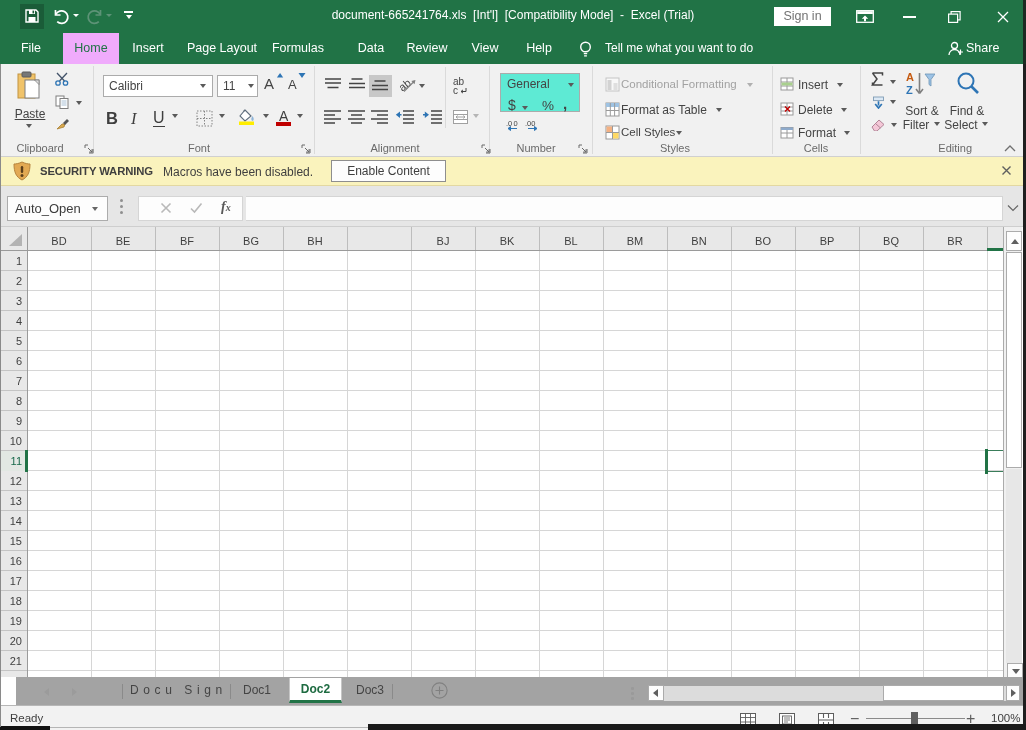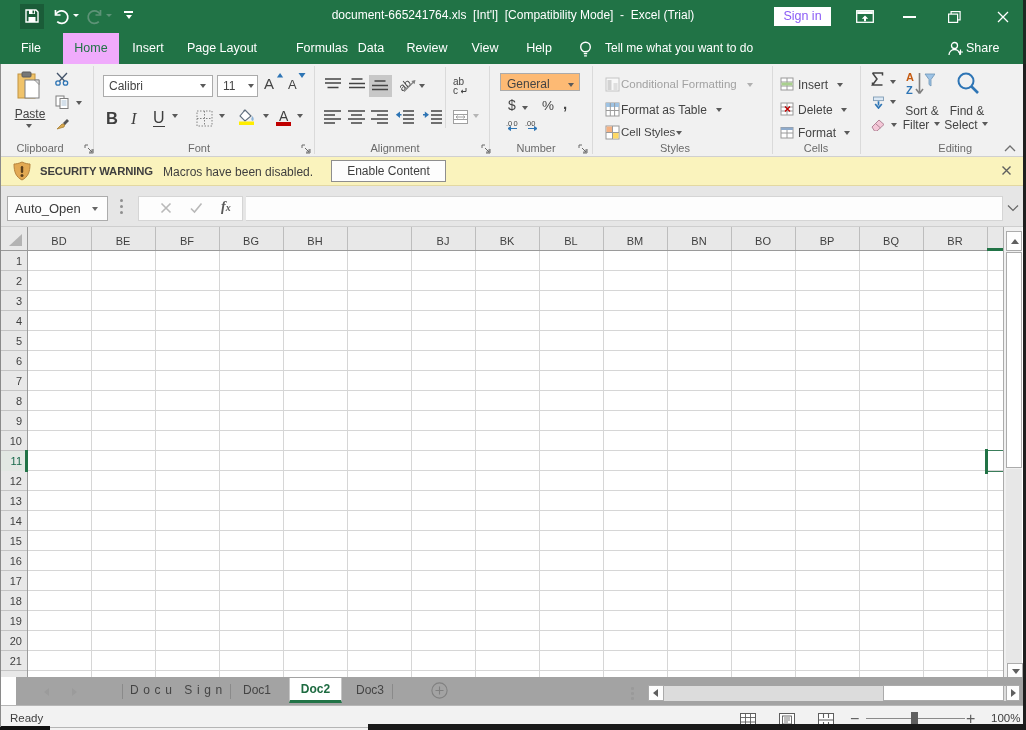--- a/index.html
+++ b/index.html
@@ -67,21 +67,21 @@
     <path d="M15.5 2 v5 h-5" fill="none" stroke="#5d9377" stroke-width="1.7"></path>
     <path d="M15.2 6.5 a6.3 6.3 0 1 0 -1.4 7.2" fill="none" stroke="#5d9377" stroke-width="1.7"></path>
   </svg>
   <div class="abs" style="left:106px;top:14px;width:0;height:0;border-left:3px solid transparent;border-right:3px solid transparent;border-top:3.5px solid #5d9377;"></div>
 
   <div class="abs" style="left:124px;top:11px;width:9px;height:1.6px;background:#fff;"></div>
   <div class="abs" style="left:125.5px;top:15px;width:0;height:0;border-left:3.2px solid transparent;border-right:3.2px solid transparent;border-top:4px solid #fff;"></div>
 
   <div class="abs" style="left:0;top:0;width:1026px;height:33px;line-height:31px;text-align:center;color:#fff;font-size:12px;">document-665241764.xls&nbsp; [Int'l]&nbsp; [Compatibility Mode]&nbsp; -&nbsp; Excel (Trial)</div>
 
-  <div class="abs" style="left:774px;top:7px;width:57px;height:19px;background:#fff;color:#8b5cf6;font-size:12.5px;text-align:center;line-height:19px;">Sign in</div>
+  <div class="abs" style="left:774px;top:7px;width:57px;height:19px;background:#fff;color:#737373;font-size:12.5px;text-align:center;line-height:19px;">Sign in</div>
 
   <svg class="abs" style="left:856px;top:10px;" width="18" height="13" viewBox="0 0 18 13">
     <rect x="0.7" y="0.7" width="16.6" height="11.6" fill="none" stroke="#fff" stroke-width="1.3"></rect>
     <rect x="1.2" y="1.2" width="15.6" height="2.8" fill="#fff"></rect>
     <path d="M9 5.5 l3.2 3.2 h-2.2 v2.6 h-2 v-2.6 h-2.2 z" fill="#fff"></path>
   </svg>
 
   <div class="abs" style="left:903px;top:16px;width:13px;height:1.6px;background:#fff;"></div>
 
   <svg class="abs" style="left:948px;top:11px;" width="13" height="12" viewBox="0 0 13 12">
@@ -91,21 +91,21 @@
 
   <svg class="abs" style="left:997px;top:11px;" width="12" height="12" viewBox="0 0 12 12">
     <path d="M1 1 L11 11 M11 1 L1 11" stroke="#fff" stroke-width="1.3"></path>
   </svg>
 </div>
 <div class="abs" id="tabrow">
   <div class="tabtxt" style="left:14px;width:34px;">File</div>
   <div id="hometab">Home</div>
   <div class="tabtxt" style="left:125px;width:46px;">Insert</div>
   <div class="tabtxt" style="left:183px;width:78px;">Page Layout</div>
-  <div class="tabtxt" style="left:291px;width:62px;">Formulas</div>
+  <div class="tabtxt" style="left:267px;width:62px;">Formulas</div>
   <div class="tabtxt" style="left:349px;width:44px;">Data</div>
   <div class="tabtxt" style="left:402px;width:50px;">Review</div>
   <div class="tabtxt" style="left:464px;width:42px;">View</div>
   <div class="tabtxt" style="left:518px;width:42px;">Help</div>
   <div class="tabtxt" style="left:605px;width:190px;text-align:left;font-size:12px;">Tell me what you want to do</div>
   <svg class="abs" style="left:578px;top:8px;" width="15" height="17" viewBox="0 0 15 17">
     <circle cx="7.5" cy="6" r="4.8" fill="none" stroke="#fff" stroke-width="1.4"></circle>
     <path d="M5.8 12.7 h3.4 M6.1 14.8 h2.8" stroke="#fff" stroke-width="1.2" fill="none"></path>
   </svg>
   <div class="tabtxt" style="left:966px;width:44px;text-align:left;">Share</div>
@@ -246,21 +246,21 @@
     <rect x="0.5" y="0.5" width="14" height="13" fill="#fff" stroke="#a0a0a0"></rect>
     <path d="M0.5 4.5 h14 M0.5 9.5 h14" stroke="#a0a0a0"></path>
     <path d="M3 7 h9 M3 7 l1.7 -1.4 M3 7 l1.7 1.4 M12 7 l-1.7 -1.4 M12 7 l-1.7 1.4" stroke="#a0a0a0" fill="none" stroke-width="1"></path>
   </svg>
   <div class="dd" style="left:473px;top:50px;border-top-color:#b5b5b5;"></div>
   <div class="glabel" style="left:340px;width:110px;">Alignment</div>
   <svg class="dlauncher" style="left:481px;" width="10" height="10" viewBox="0 0 10 10">
     <path d="M1 1 v3 M1 1 h3 M9 5 v4 h-4 M4 4 l4 4 M8 5.2 v2.8 h-2.8" stroke="#6a6a6a" fill="none"></path>
   </svg>
 
-  <div class="abs" style="left:500px;top:9px;width:80px;height:18px;background:#fdba74;border:1px solid #ababab;font-size:12px;color:#444;line-height:20px;padding-left:6px;">General</div>
+  <div class="abs" style="left:500px;top:9px;width:80px;height:39px;background:#5eead4;border:1px solid #ababab;font-size:12px;color:#444;line-height:20px;padding-left:6px;">General</div>
   <div class="dd" style="left:568px;top:19px;"></div>
   <div class="rtext" style="left:508px;top:33px;font-size:14px;">$</div>
   <div class="dd" style="left:522px;top:42px;"></div>
   <div class="rtext" style="left:542px;top:34px;font-size:13.5px;">%</div>
   <div class="rtext" style="left:563px;top:31px;font-size:15px;font-weight:bold;">,</div>
 
   <svg class="ricon" style="left:503px;top:55px;" width="17" height="12" viewBox="0 0 17 12">
     <text x="3" y="7" font-size="7.5" fill="#444" font-family="Liberation Sans">.0</text>
     <path d="M5 9.5 h9 M5 9.5 l2.5 -2 v4 z" stroke="#2e75b5" fill="#2e75b5" stroke-width="1"></path>
     <text x="10.5" y="7" font-size="7.5" fill="#444" font-family="Liberation Sans">0</text>

